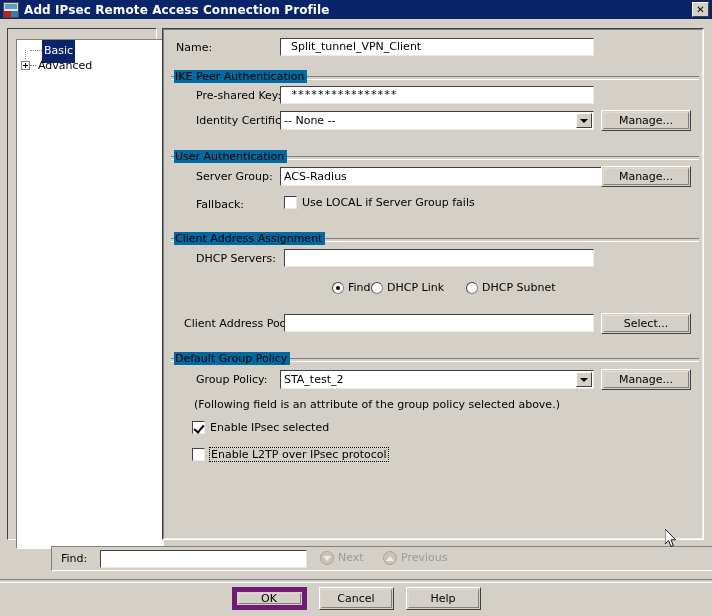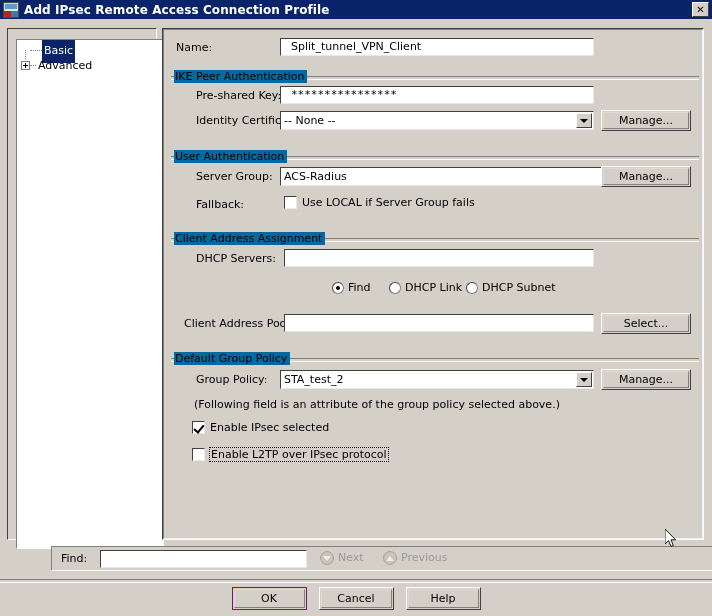--- a/index.html
+++ b/index.html
@@ -276,21 +276,21 @@
     position: absolute;
     left: 1px; top: 1px; right: 1px; bottom: 1px;
     border-top: 1px solid #dedad2;
     border-left: 1px solid #dedad2;
     border-right: 1px solid #808080;
     border-bottom: 1px solid #808080;
     box-sizing: border-box;
     pointer-events: none;
   }
   .btn.default {
-    border: 1px solid #701a75;
+    border: 5px solid #701a75;
   }
 
   
   .group {
     position: absolute;
     border: 1px solid transparent;
   }
   .group-line {
     position: absolute;
     left: 0; right: 0; top: 0;
@@ -543,21 +543,21 @@
 
       <div class="row" style="left:32px; top:222px;">
         <div class="lbl">DHCP Servers:</div>
       </div>
       <div class="textfield" style="position:absolute; left:120px; top:219px; width:310px;"></div>
 
       <div class="row" style="left:168px; top:251px;">
         <div class="radio checked"></div>
         <div class="radio-label">Find</div>
       </div>
-      <div class="row" style="left:225px; top:251px;justify-content:center;">
+      <div class="row" style="left:207px; top:251px;justify-content:center;">
         <div class="radio"></div>
         <div class="radio-label">DHCP Link</div>
       </div>
       <div class="row" style="left:302px; top:251px;">
         <div class="radio"></div>
         <div class="radio-label">DHCP Subnet</div>
       </div>
 
       <div class="row" style="left:20px; top:287px;">
         <div class="lbl">Client Address Pools:</div>

